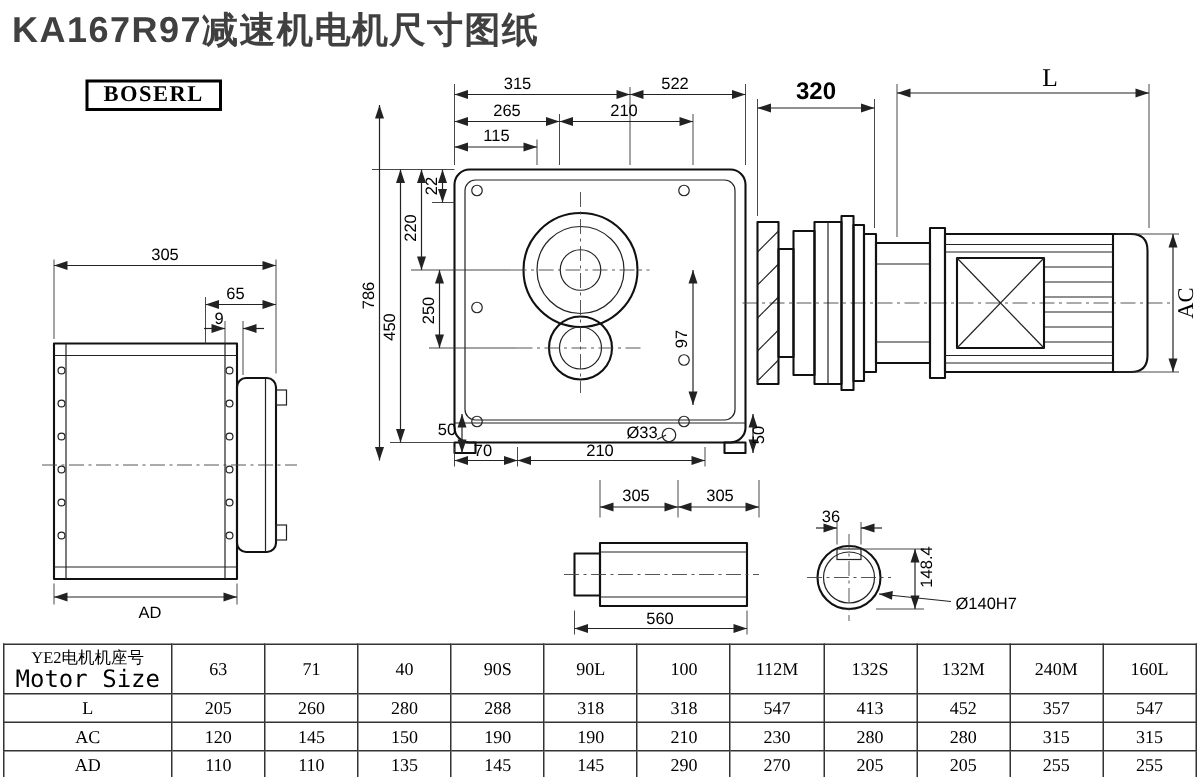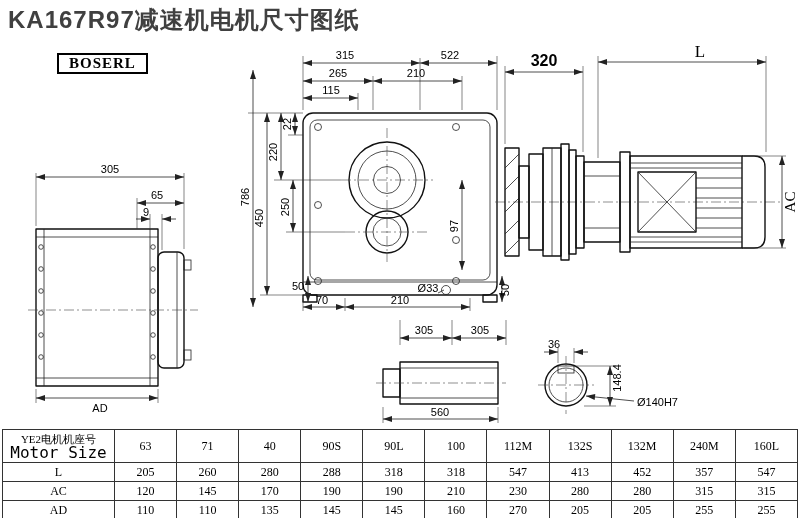--- a/index.html
+++ b/index.html
@@ -319,38 +319,38 @@
     <td>547</td>
     <td>413</td>
     <td>452</td>
     <td>357</td>
     <td>547</td>
   </tr>
   <tr>
     <td class="first-col">AC</td>
     <td>120</td>
     <td>145</td>
-    <td>170</td>
+    <td>150</td>
     <td>190</td>
     <td>190</td>
     <td>210</td>
     <td>230</td>
     <td>280</td>
     <td>280</td>
     <td>315</td>
     <td>315</td>
   </tr>
   <tr>
     <td class="first-col">AD</td>
     <td>110</td>
     <td>110</td>
     <td>135</td>
     <td>145</td>
     <td>145</td>
-    <td>160</td>
+    <td>290</td>
     <td>270</td>
     <td>205</td>
     <td>205</td>
     <td>255</td>
     <td>255</td>
   </tr>
 </tbody>
   </table>
 
 </body></html>

